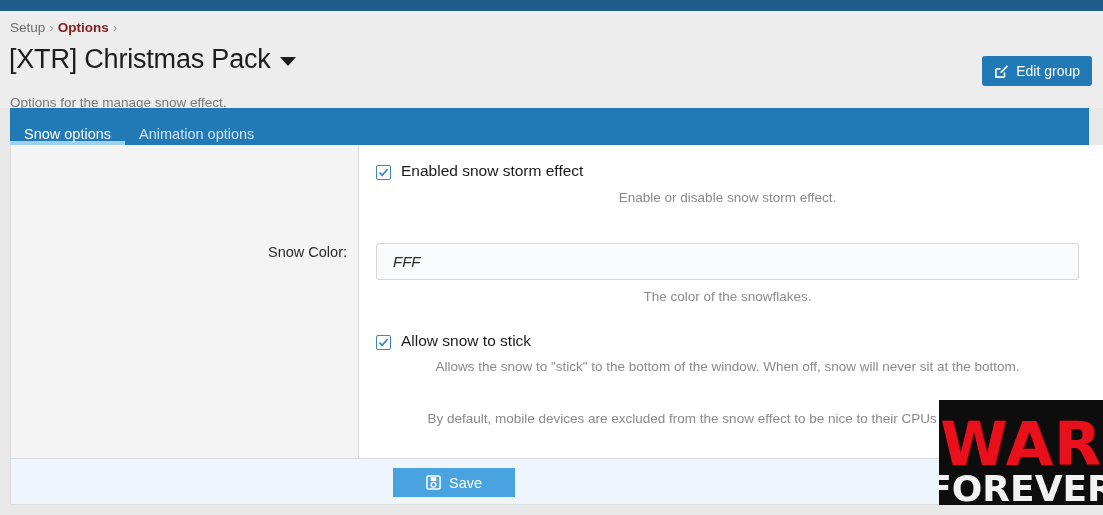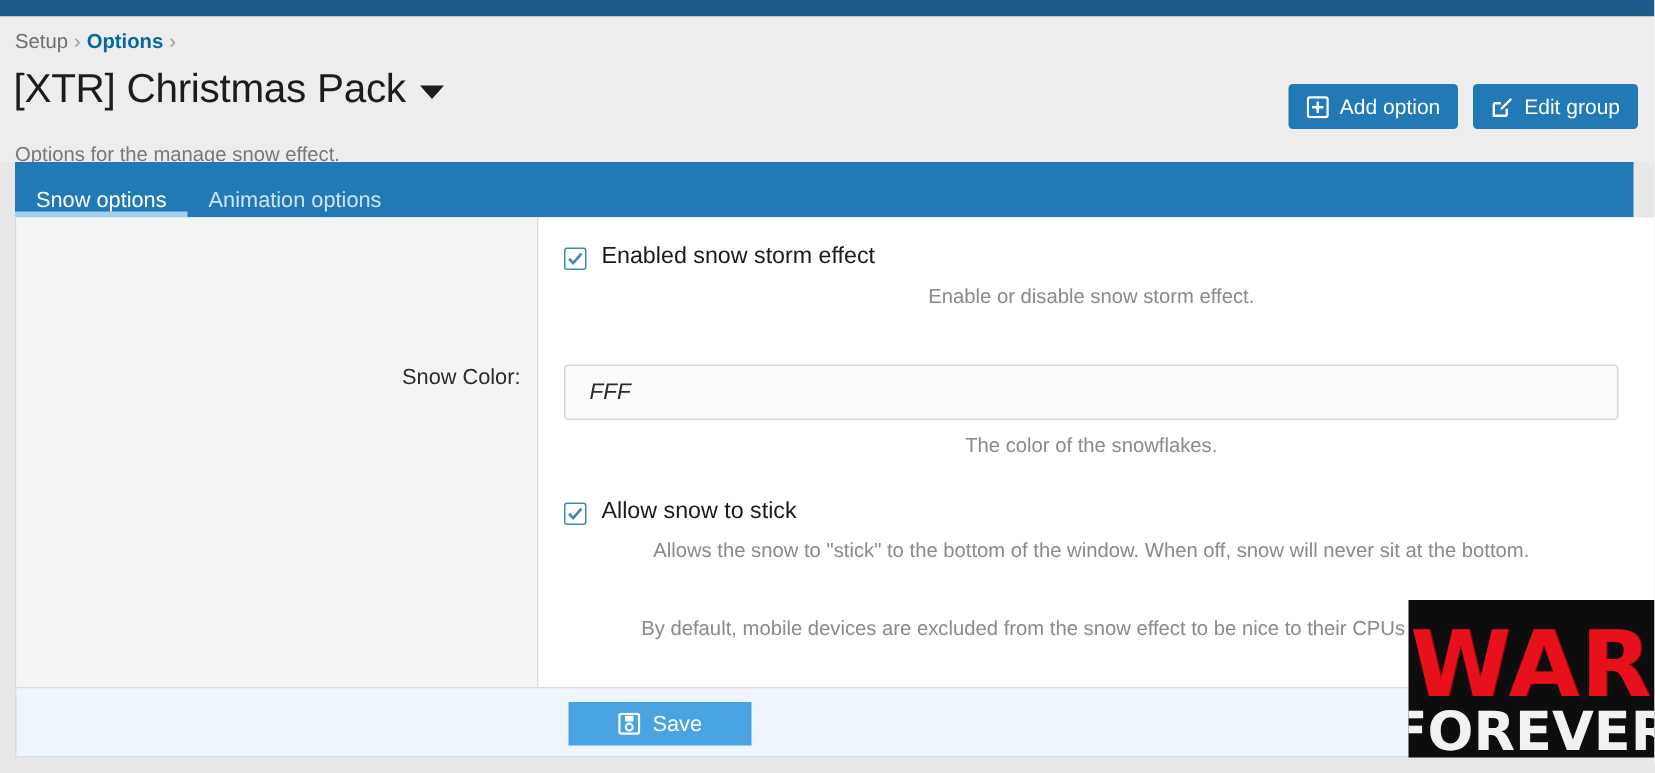--- a/index.html
+++ b/index.html
@@ -36,21 +36,21 @@
     position: absolute;
     top: 9px; left: 10px;
     font-size: 13.5px;
     color: #767676;
     white-space: nowrap;
   }
   .breadcrumb .crumb-link {
     color: #6f6f6f;
   }
   .breadcrumb .crumb-strong {
-    color: #0369a1;
+    color: #7f1d1d;
     font-weight: bold;
   }
   .breadcrumb .sep {
     color: #9a9a9a;
     padding: 0 4px;
   }
   .page-title {
     position: absolute;
     top: 33px; left: 9px;
     font-size: 27px;
@@ -224,21 +224,21 @@
     top: 459px; left: 10px;
     width: 1079px;
     height: 46px;
     background: #eef5fd;
     border: 1px solid #dcdcdc;
     border-top: none;
     box-sizing: border-box;
   }
   .btn-save {
     position: absolute;
-    left: 368px; top: 9px;
+    left: 382px; top: 9px;
     background: #49a3e0;
     color: #ffffff;
     border: none;
     border-radius: 0;
     height: 29px;
     width: 122px;
     font-size: 14.5px;
     font-family: "Liberation Sans", sans-serif;
     display: flex;
     align-items: center;
@@ -291,30 +291,20 @@
   </div>
 
   <div class="page-title">
     <span>[XTR] Christmas Pack</span>
     <span class="caret-down"></span>
   </div>
 
   <div class="page-desc">Options for the manage snow effect.</div>
 
   <div class="header-actions">
-    <button class="btn-blue">
-      <span>
-        <svg width="15" height="15" viewBox="0 0 16 16">
-          <rect x="1" y="1" width="14" height="14" rx="1.5" fill="none" stroke="#ffffff" stroke-width="1.6"></rect>
-          <rect x="7.1" y="4" width="1.8" height="8" fill="#ffffff"></rect>
-          <rect x="4" y="7.1" width="8" height="1.8" fill="#ffffff"></rect>
-        </svg>
-      </span>
-      <span>Add option</span>
-    </button>
     <button class="btn-blue">
       <span>
         <svg width="15" height="15" viewBox="0 0 16 16">
           <path d="M2 5.2 V14 H11.2" fill="none" stroke="#ffffff" stroke-width="1.7"></path>
           <path d="M2 5.2 H7" fill="none" stroke="#ffffff" stroke-width="1.7"></path>
           <path d="M11.2 14 V9" fill="none" stroke="#ffffff" stroke-width="1.7"></path>
           <path d="M13.8 1.4 L15 2.6 L8.4 9.2 L6.6 9.8 L7.2 8 Z" fill="#ffffff"></path>
         </svg>
       </span>
       <span>Edit group</span>

